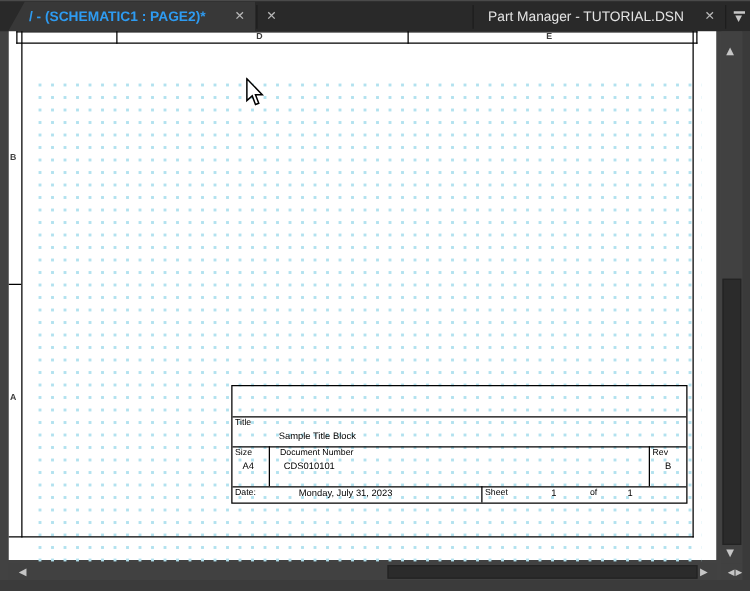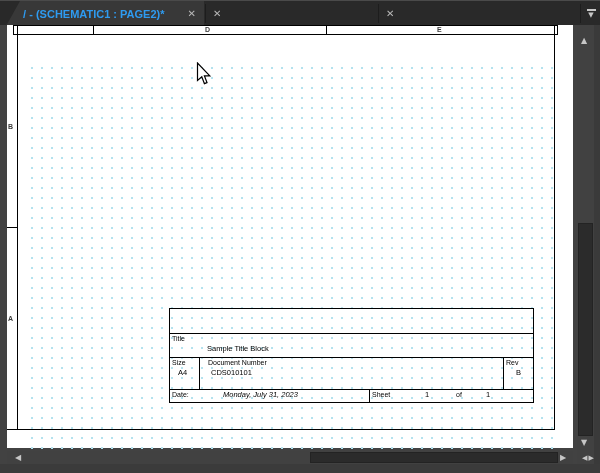--- a/index.html
+++ b/index.html
@@ -61,20 +61,21 @@
     <div class="tab active" style="left:6px;width:198px;">
       <span class="tlabel">/ - (SCHEMATIC1 : PAGE2)*</span>
       <span class="tclose">✕</span>
     </div>
     <div class="tabsep" style="left:205px;"></div>
     <div class="tab" style="left:207px;width:170px;">
       <span class="tclose">✕</span>
     </div>
     <div class="tabsep" style="left:378px;"></div>
     <div class="tab" style="left:380px;width:200px;">
+      <span class="tlabel">Part Manager - TUTORIAL.DSN</span>
       <span class="tclose">✕</span>
     </div>
     <div class="tabsep" style="left:580px;"></div>
     <div class="tabdd">
       <div class="bar"></div>
       <div class="tri">▼</div>
     </div>
   </div>
 
   <div class="page">
@@ -89,40 +90,40 @@
     <div class="ln" style="left:10px;top:0;width:1px;height:405px;"></div>
     <div class="ln" style="left:0;top:202px;width:10px;height:1px;"></div>
     <div class="ln" style="left:547px;top:0;width:1px;height:405px;"></div>
     <div class="ln" style="left:0;top:404px;width:548px;height:1px;"></div>
 
     <div class="zone" style="left:198px;top:1px;">D</div>
     <div class="zone" style="left:430px;top:1px;">E</div>
     <div class="zone" style="left:1px;top:98px;">B</div>
     <div class="zone" style="left:1px;top:290px;">A</div>
 
-    <div class="tblock" style="left:162px;top:283px;">
+    <div class="tblock" style="left:178px;top:283px;">
       <div class="ln" style="left:0;right:0;top:24px;height:1px;width:363px;"></div>
       <div class="ln" style="left:0;right:0;top:48px;height:1px;width:363px;"></div>
       <div class="ln" style="left:0;right:0;top:80px;height:1px;width:363px;"></div>
       <div class="ln" style="left:29px;top:48px;width:1px;height:32px;"></div>
       <div class="ln" style="left:333px;top:48px;width:1px;height:32px;"></div>
       <div class="ln" style="left:199px;top:80px;width:1px;height:13px;"></div>
 
       <div class="txt" style="left:2px;top:26px;">Title</div>
       <div class="txt tb-val" style="left:37px;top:36px;">Sample Title Block</div>
 
       <div class="txt" style="left:2px;top:50px;">Size</div>
       <div class="txt tb-val" style="left:8px;top:60px;">A4</div>
       <div class="txt" style="left:38px;top:50px;">Document Number</div>
       <div class="txt tb-val" style="left:41px;top:60px;">CDS010101</div>
       <div class="txt" style="left:336px;top:50px;">Rev</div>
       <div class="txt tb-val" style="left:346px;top:60px;">B</div>
 
       <div class="txt" style="left:2px;top:82px;">Date:</div>
-      <div class="txt tb-val" style="left:53px;top:82px;font-style:italic;">Monday, July 31, 2023</div>
+      <div class="txt tb-val" style="left:53px;top:82px;">Monday, July 31, 2023</div>
       <div class="txt" style="left:202px;top:82px;">Sheet</div>
       <div class="txt tb-val" style="left:255px;top:82px;">1</div>
       <div class="txt" style="left:286px;top:82px;">of</div>
       <div class="txt tb-val" style="left:316px;top:82px;">1</div>
     </div>
 
     <svg class="abs" style="left:189px;top:37px;" width="16" height="26" viewBox="0 0 16 26">
       <polygon points="1.5,1 1.5,18.5 5.8,14.7 8.4,21.6 11,20.6 8.4,13.8 13.8,13.8" fill="#ffffff" stroke="#000000" stroke-width="1.2"></polygon>
     </svg>
   </div>

